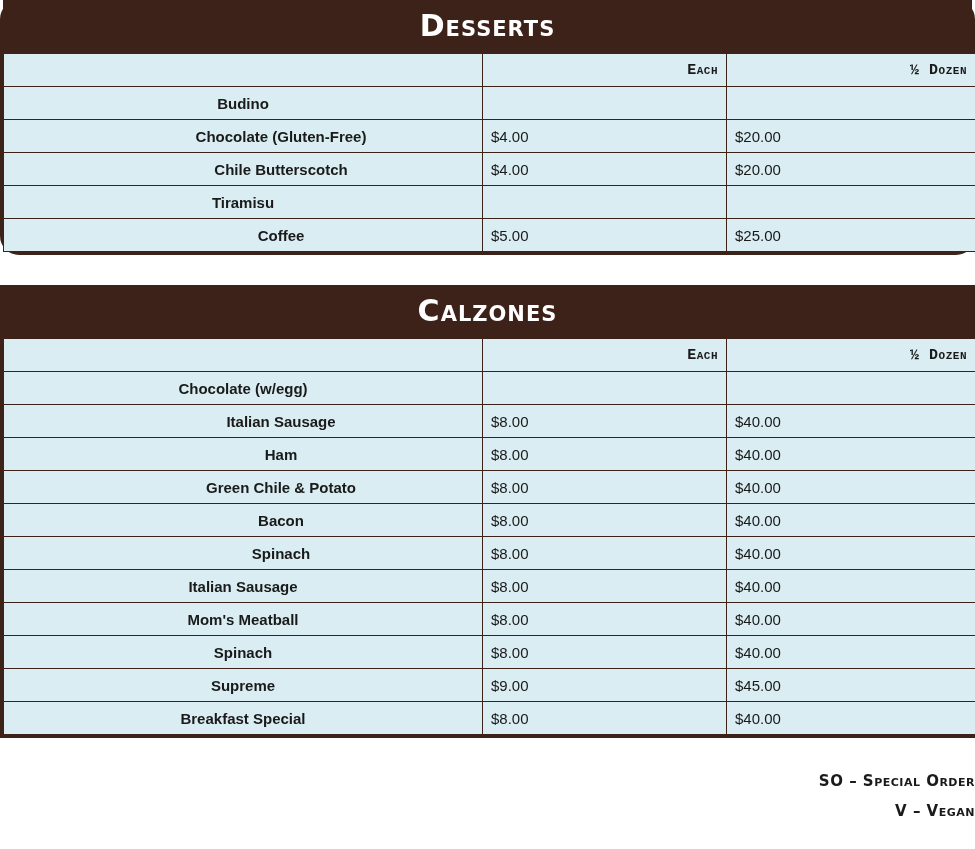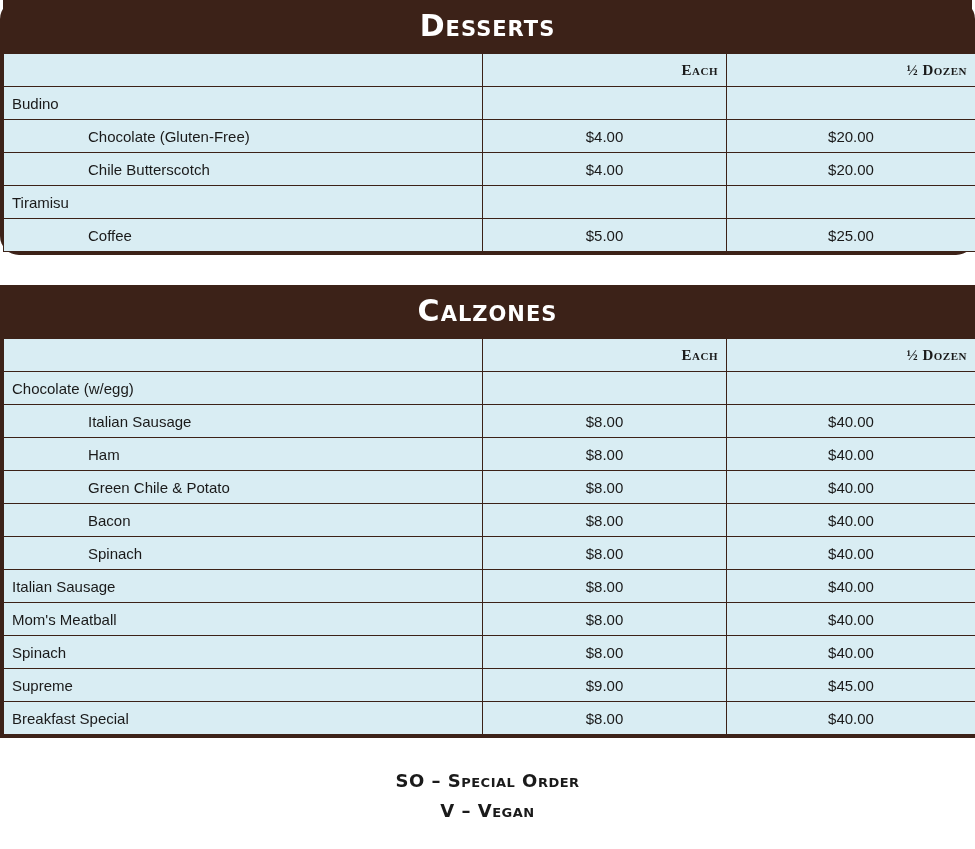--- a/index.html
+++ b/index.html
@@ -53,39 +53,39 @@
   table.menu th, table.menu td {
     border: 1px solid #3c2218;
     background: #d9edf3;
     height: 33px;
     padding: 2px 8px;
     font-size: 15px;
     color: #1a1a1a;
     vertical-align: middle;
   }
   table.menu th {
-    font-family: Liberation Serif, serif;
+    font-family: Liberation Mono, monospace;
     font-weight: bold;
     font-size: 15px;
     font-variant: small-caps;
     text-align: right;
     letter-spacing: 0.5px;
   }
   table.menu th.blank { background: #d9edf3; }
-  td.name { text-align: left; }
+  td.name { text-align: center; font-weight: bold; }
   td.name.indent { padding-left: 84px; }
-  td.price { text-align: center; padding-right: 10px; }
+  td.price { text-align: left; padding-right: 10px; }
 
   .footer {
     width: 975px;
-    text-align: center;
+    text-align: right;
     padding-top: 28px;
     font-family: "DejaVu Sans", sans-serif;
     font-weight: bold;
-    font-size: 18px;
+    font-size: 15px;
     font-variant: small-caps;
     color: #1a1a1a;
     letter-spacing: 0.5px;
     line-height: 30px;
   }
 </style>
 </head>
 <body>
 
 <div class="page">

